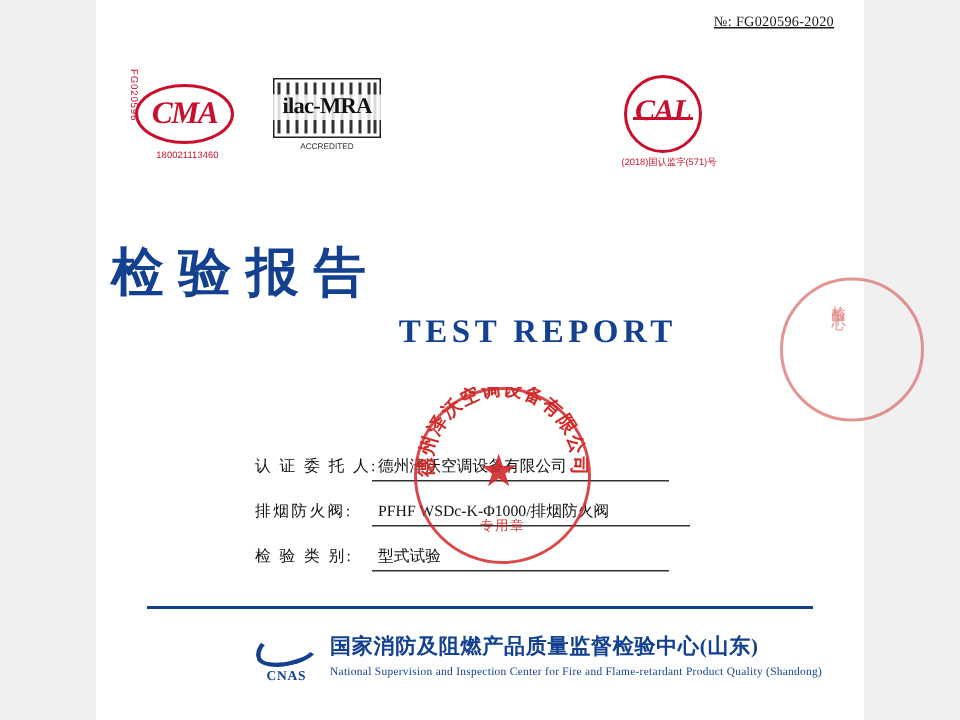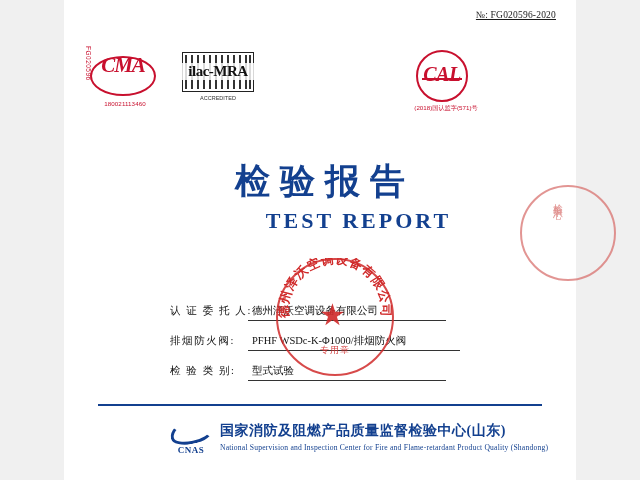--- a/index.html
+++ b/index.html
@@ -70,21 +70,21 @@
     top: 6px;
     width: 66px;
     height: 40px;
     border: 2.2px solid #c8102e;
     border-radius: 50%/50%;
     box-sizing: border-box;
   }
   .cma .cma-text {
     position: absolute;
     left: 0;
-    top: 3px;
+    top: 13px;
     width: 74px;
     text-align: center;
     font-family: "Liberation Serif", serif;
     font-weight: bold;
     font-style: italic;
     font-size: 21px;
     color: #c8102e;
     letter-spacing: -1px;
   }
   .cma .cma-num {
@@ -277,21 +277,21 @@
     font-size: 6.2px;
     color: #c8102e;
   }
 
   
   .title-cn {
     position: absolute;
     left: 0;
     top: 158px;
     width: 512px;
-    text-align: center;
+    text-align: left;
     font-family: "Liberation Serif", serif;
     font-weight: bold;
     font-size: 35px;
     color: #13408f;
     letter-spacing: 10px;
     text-indent: 10px;
   }
   .title-en {
     position: absolute;
     left: 0;

